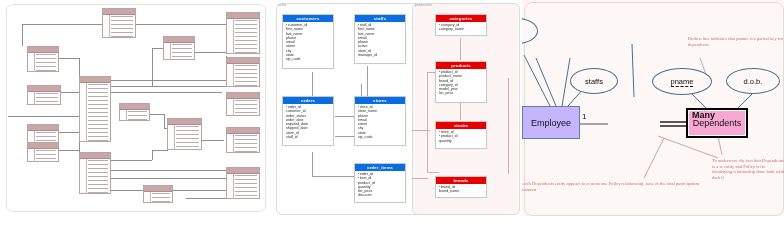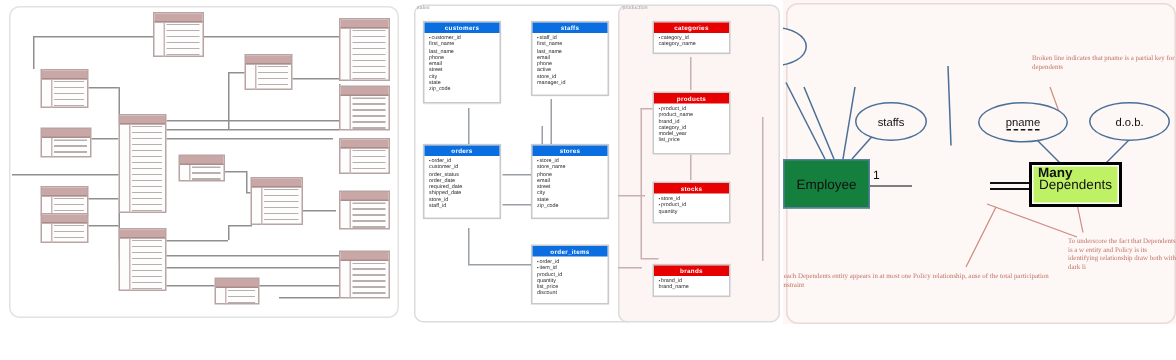--- a/index.html
+++ b/index.html
@@ -30,23 +30,23 @@
   .tbl ul{list-style:none;margin:0;padding:1px 0 1px 3px;}
   .tbl li{font-size:3.6px;line-height:4.3px;color:#2a2a2a;white-space:nowrap;overflow:hidden;}
   .tbl li.pk:before{content:"\2022";font-size:3px;margin-right:.6px;vertical-align:top;}
   .line{position:absolute;background:#9aa0a6;}
   .vline{width:1px;}
   .hline{height:1px;}
 
   
   .panel3{position:relative;width:262px;height:216px;background:#fdf6f4;overflow:hidden;}
   .p3-frame{position:absolute;left:2px;top:2px;width:258px;height:212px;border:1px solid #ead9d5;border-radius:8px;background:#fdf7f5;}
-  .ent{position:absolute;background:#15803d;border:1px solid #5b7fa6;box-sizing:border-box;
+  .ent{position:absolute;background:#c4b5fd;border:1px solid #5b7fa6;box-sizing:border-box;
        display:flex;align-items:center;justify-content:center;font-size:9px;color:#111;}
-  .ent.weak{background:#bef264;border:2px solid #000;box-shadow:0 0 0 1px #fff inset;}
+  .ent.weak{background:#f9a8d4;border:2px solid #000;box-shadow:0 0 0 1px #fff inset;}
   .ell{position:absolute;border:1px solid #4a6f96;border-radius:50%;background:#fdf7f5;
        display:flex;align-items:center;justify-content:center;font-size:7.5px;color:#111;}
   .ell.dashedkey span{border-bottom:1px dashed #111;}
   .dia-wrap{position:absolute;}
   .card{position:absolute;font-size:8px;color:#111;}
   .card.bold{font-weight:bold;}
   .note{position:absolute;font-size:4.6px;line-height:5.6px;color:#c4756b;font-family:"Liberation Serif",serif;}
   svg{display:block;}
 </style>
 </head>

